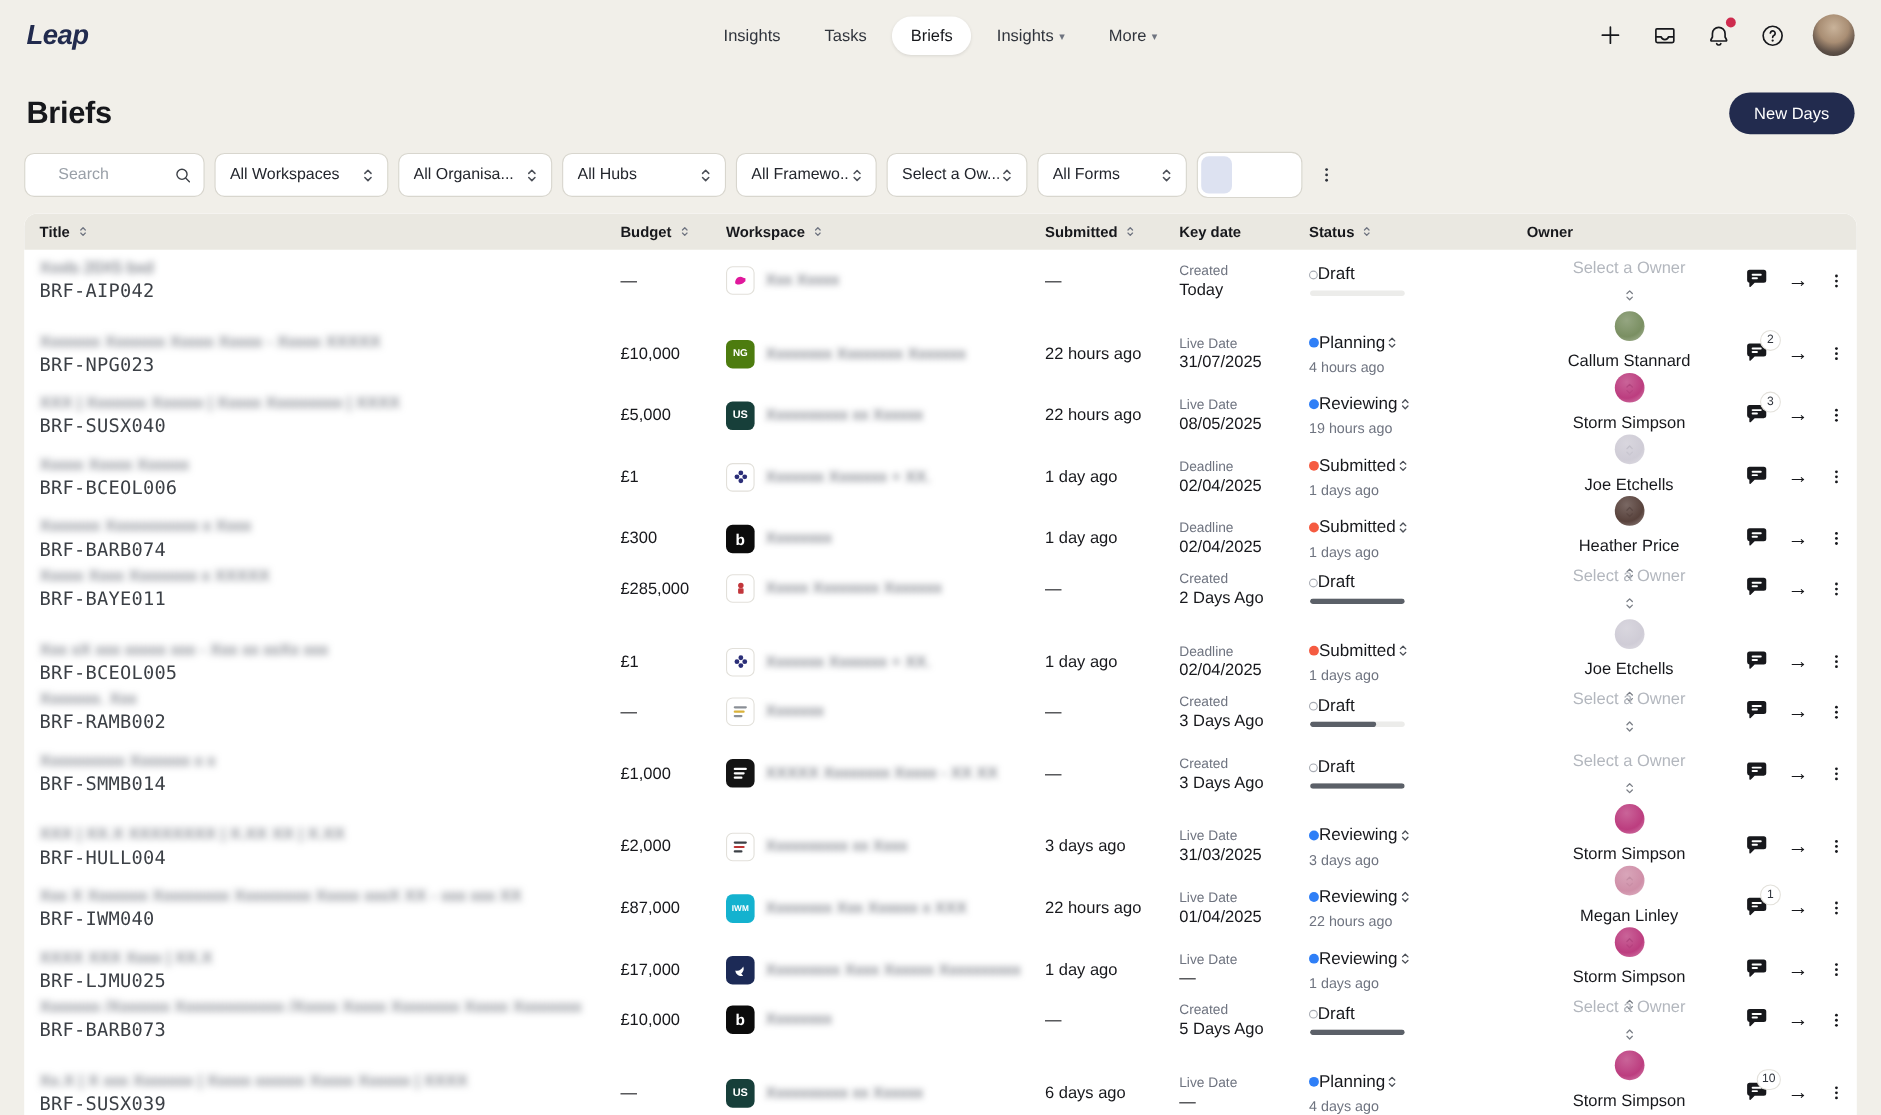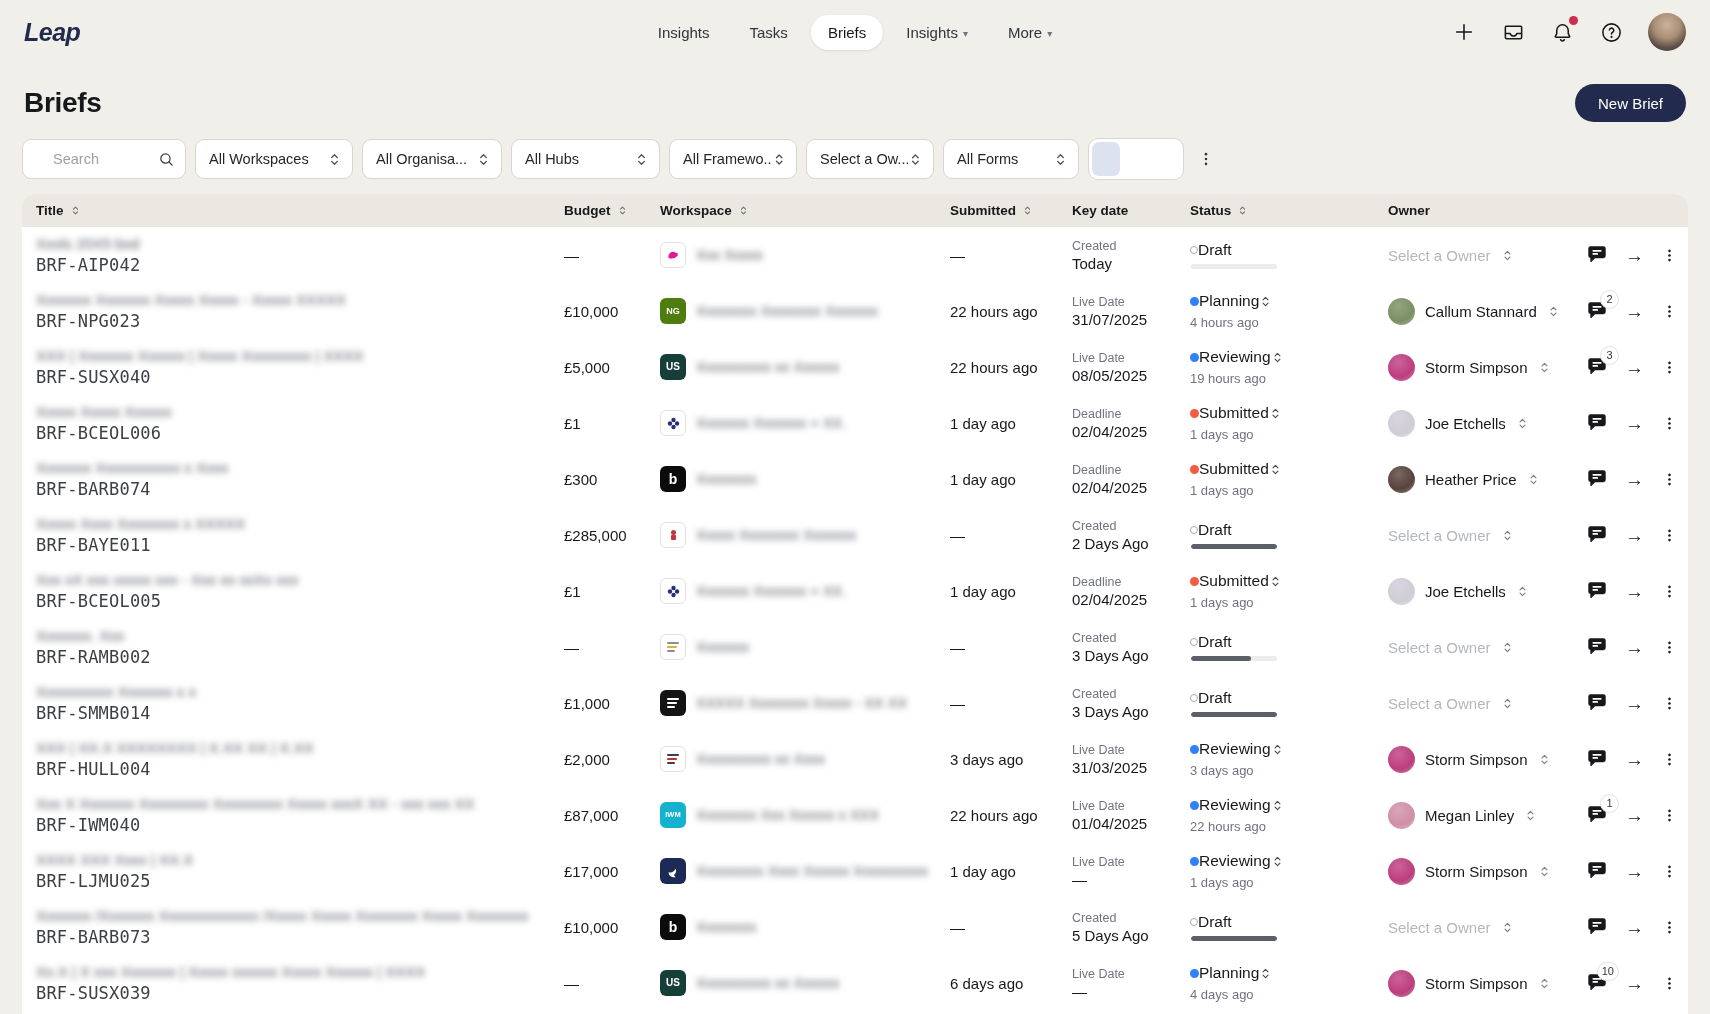--- a/index.html
+++ b/index.html
@@ -64,21 +64,21 @@
   .kd-label { font-size:12.5px; color:#6f7480; }
   .kd-value { font-size:15px; color:#17181c; }
   .status-cell { display:flex; flex-direction:column; gap:5px; }
   .status-line { display:flex; align-items:center; gap:0; }
   .status-dot { width:9px; height:9px; border-radius:50%; flex:none; }
   .status-dot.hollow { background:#fff; border:1.5px solid #a7abb3; width:8px; height:8px; }
   .status-label { font-size:15.5px; color:#17181c; }
   .status-time { font-size:13px; color:#6f7480; }
   .draft-bar { width:86px; height:5px; border-radius:3px; background:#ececea; overflow:hidden; margin-left:1px; }
   .draft-fill { height:100%; border-radius:3px; background:#5b6068; }
-  .owner-cell { display:flex; align-items:center; gap:10px; cursor:pointer; }
+  .owner-cell { display:flex; align-items:center; gap:10px; cursor:pointer;flex-direction:column; }
   .owner-avatar { width:27px; height:27px; border-radius:50%; flex:none; }
   .owner-name { font-size:15px; color:#17181c; white-space:nowrap; }
   .owner-cell.placeholder .owner-name { color:#b3b7be; }
   .actions-cell { display:flex; align-items:center; gap:17px; padding-left:12px; }
   .comment-wrap { position:relative; cursor:pointer; }
   .comment-badge { position:absolute; top:-9px; right:-11px; min-width:19px; height:19px; padding:0 4px; border-radius:10px;
     background:#fff; border:1px solid #e3e1db; font-size:11px; color:#30343c; display:flex; align-items:center; justify-content:center; }
   .row-arrow { font-size:19px; color:#17181c; cursor:pointer; line-height:1; }
   .kebab { cursor:pointer; display:flex; align-items:center; }
 </style>
@@ -118,21 +118,21 @@
           <path d="M9.8 9.4a2.3 2.3 0 1 1 3.3 2.4c-.8.4-1.1.9-1.1 1.7" fill="none" stroke="#17181c" stroke-width="1.6" stroke-linecap="round"></path>
           <circle cx="12" cy="16.6" r="1.1" fill="#17181c"></circle>
         </svg>
     </button>
     <div class="avatar-top"></div>
   </div>
 </header>
 
 <div class="page-head">
   <h1 class="page-title">Briefs</h1>
-  <button class="new-brief">New Brief</button>
+  <button class="new-brief">New Days</button>
 </div>
 
 <div class="filters">
   <div class="search-box">
     <input type="text" placeholder="Search" style="">
     <svg width="17" height="17" viewBox="0 0 24 24">
         <circle cx="10.5" cy="10.5" r="6.5" fill="none" stroke="#3c4046" stroke-width="1.8"></circle>
         <path d="M15.5 15.5 20 20" stroke="#3c4046" stroke-width="1.8" stroke-linecap="round"></path>
       </svg>
   </div>

